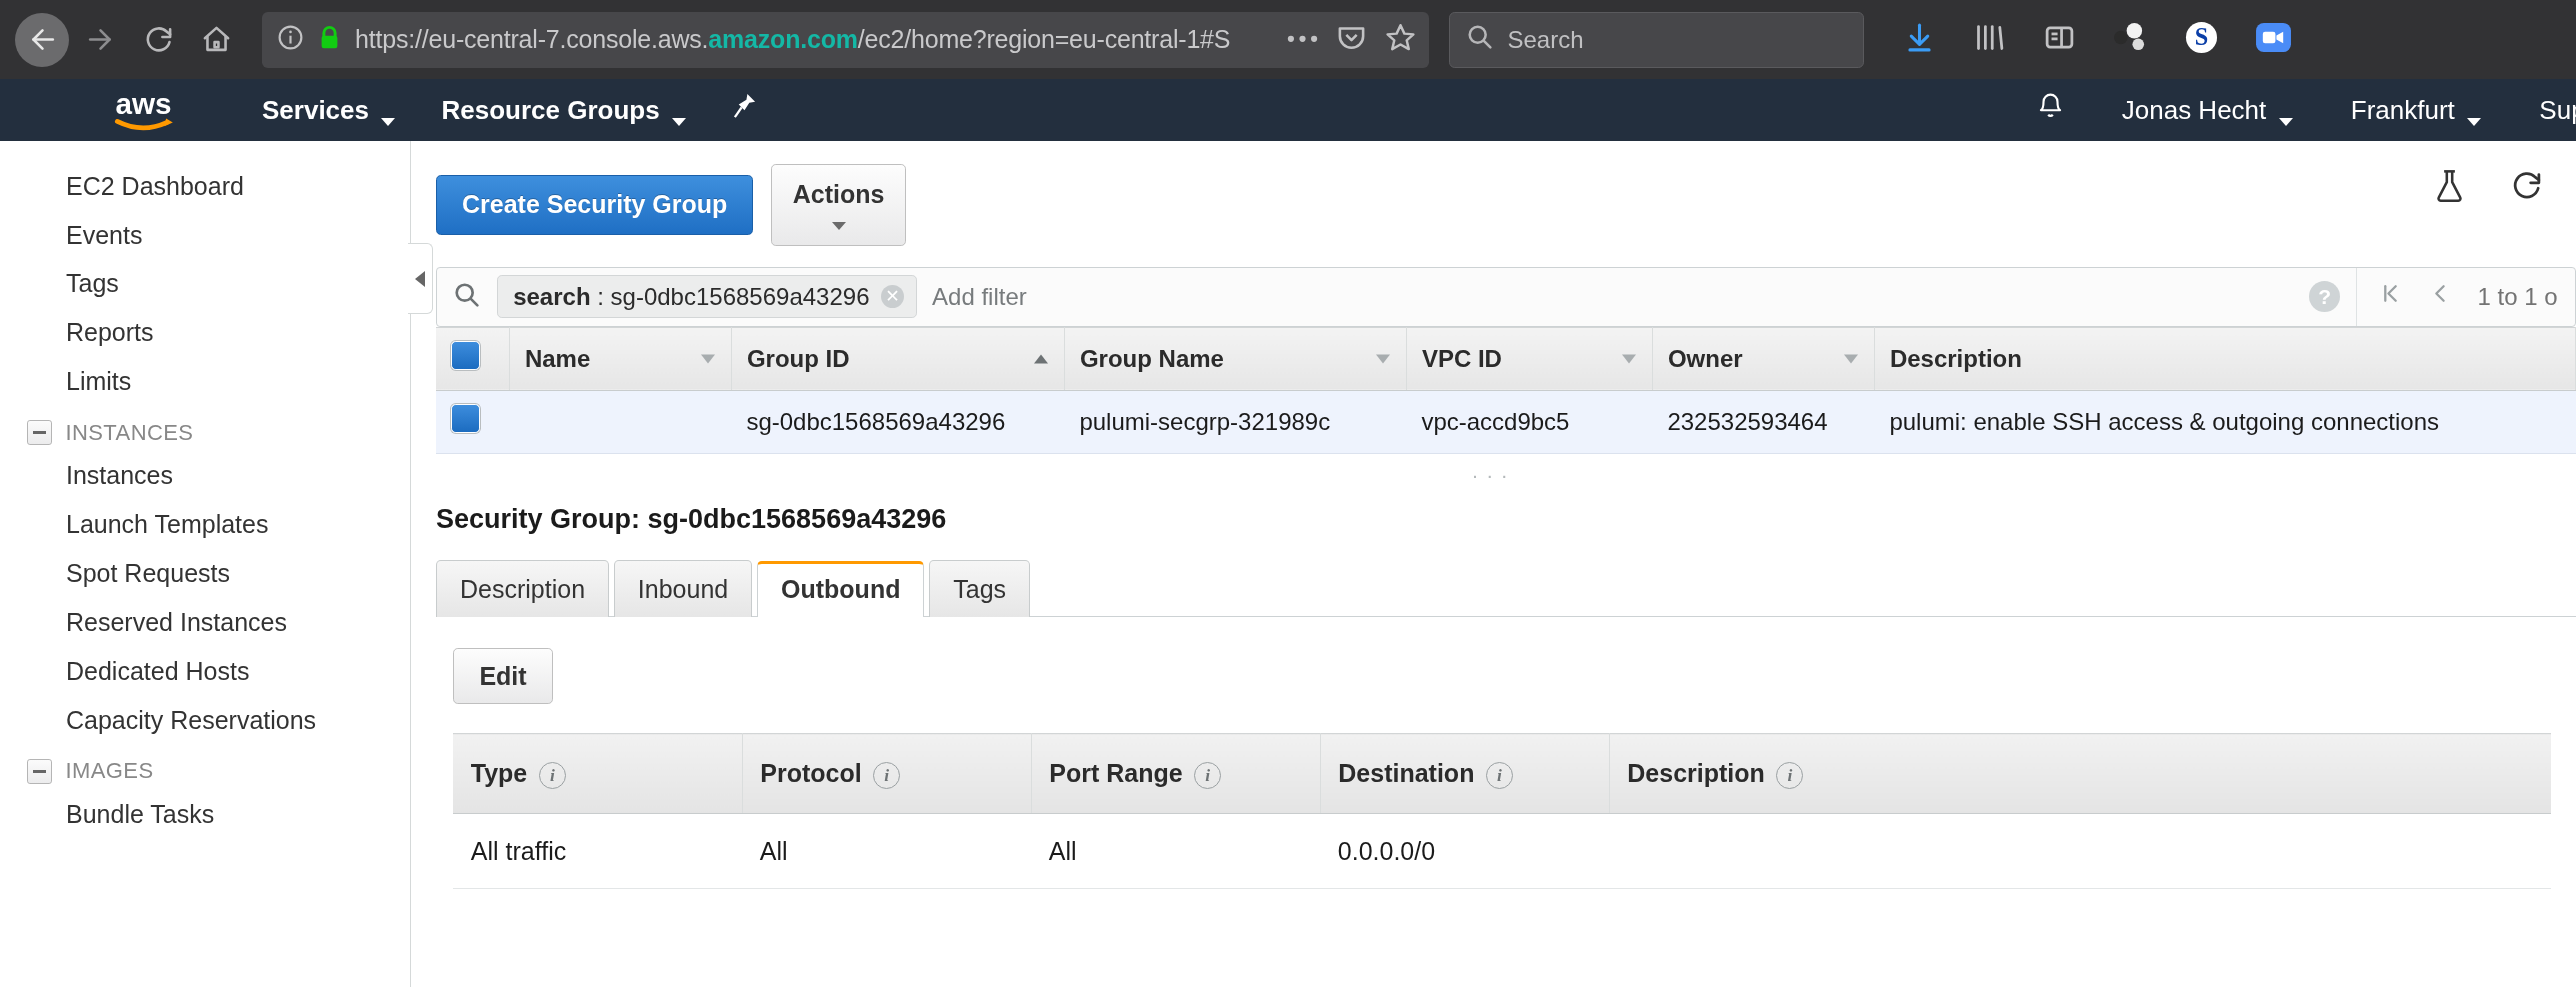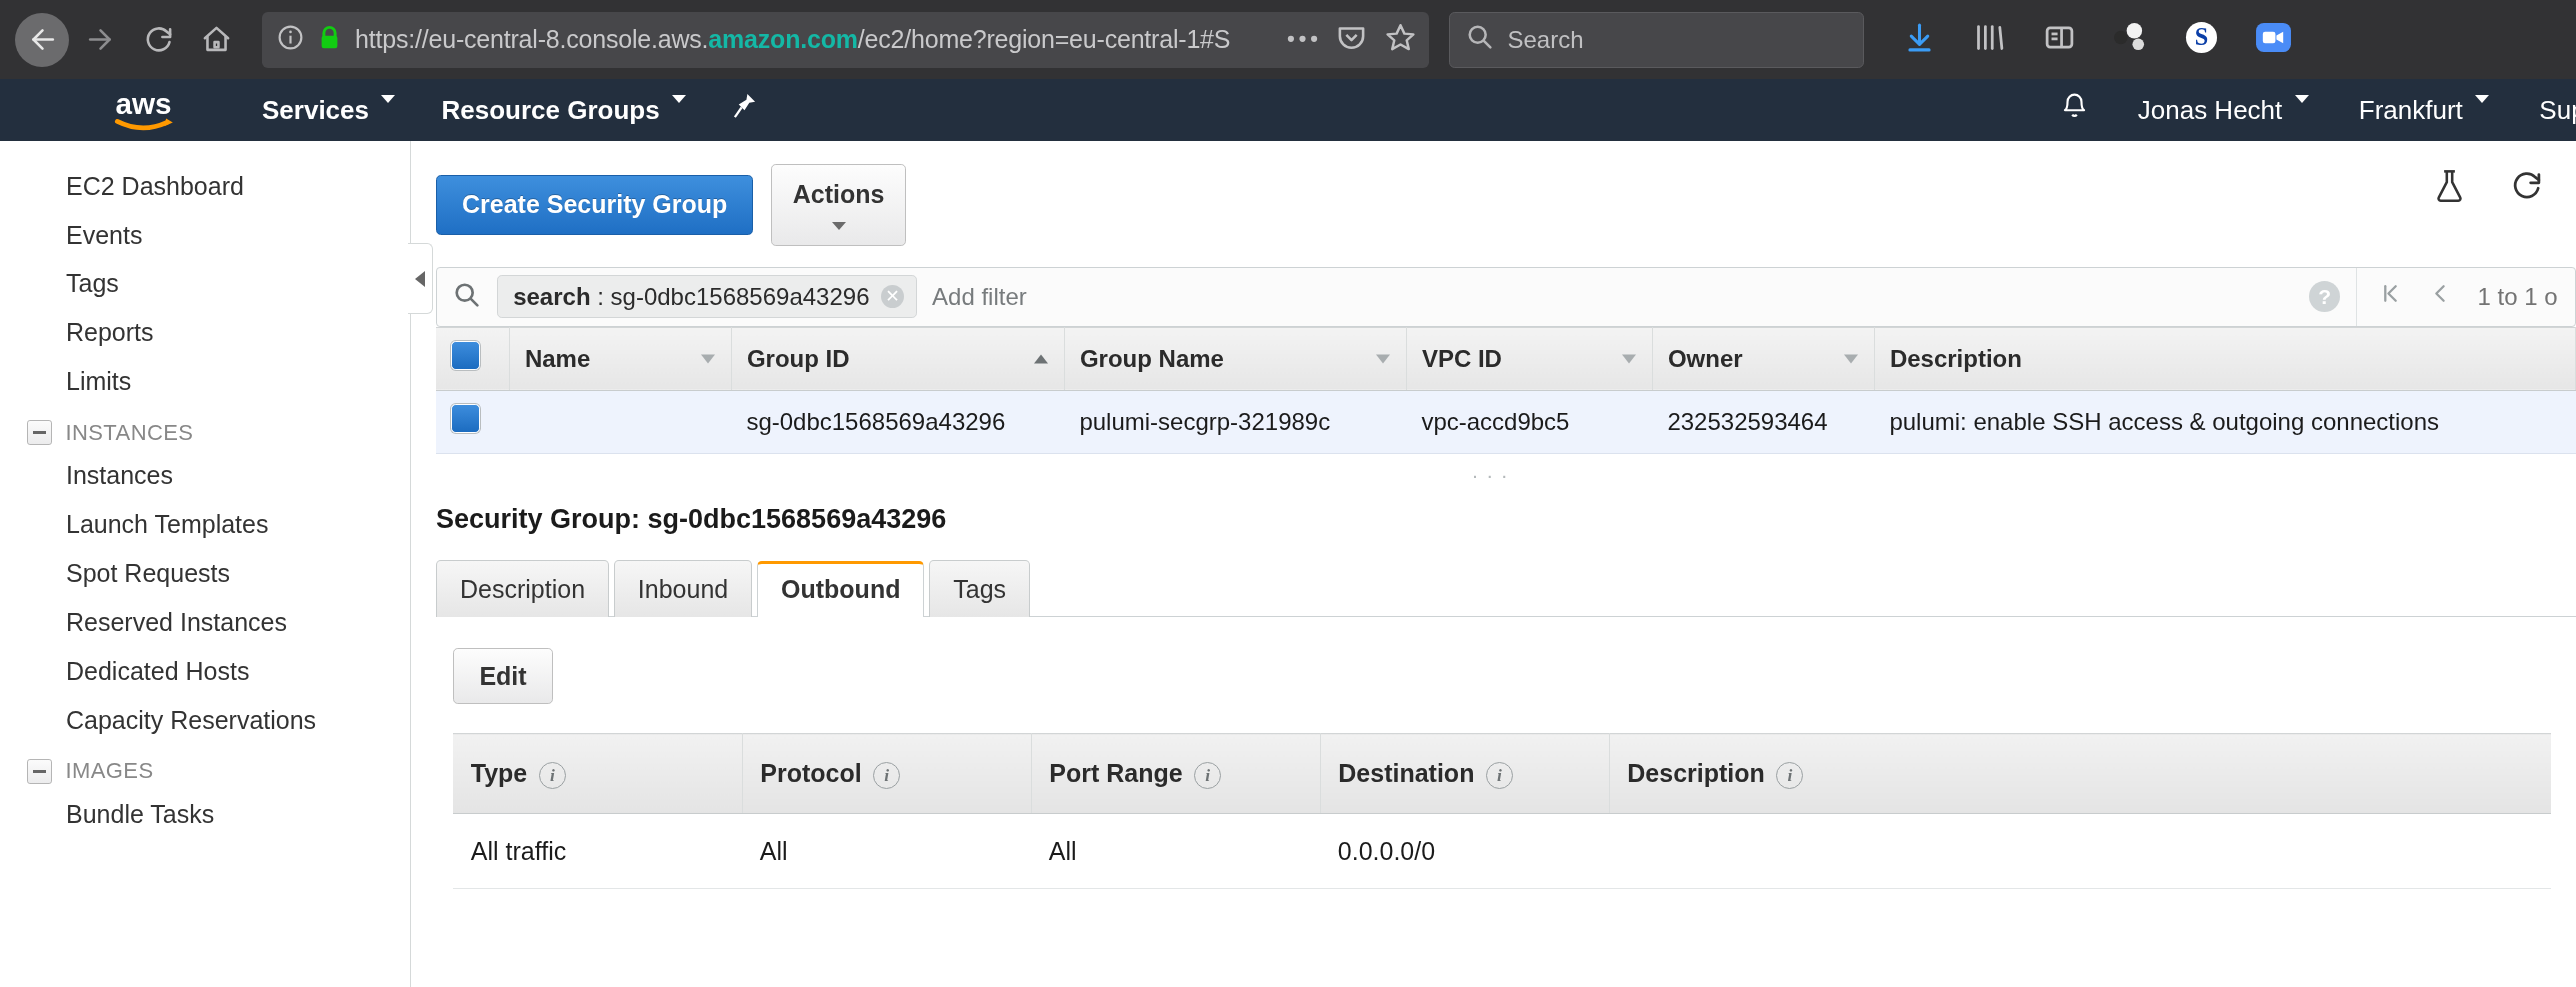--- a/index.html
+++ b/index.html
@@ -76,34 +76,34 @@
     display: flex;
     align-items: center;
     color: #ffffff;
     position: relative;
   }
   #aws-logo { margin-left: 111px; margin-right: 58px; display:flex; align-items:center; }
   .nav-link {
     font-size: 26px;
     font-weight: 700;
     color: #ffffff;
-    display: flex; align-items: flex-start; gap: 12.5px;
+    display: flex; align-items: flex-end; gap: 12.5px;
     margin-right: 46px;
     white-space: nowrap;
   }
   .caret-down {
     width: 0; height: 0;
     border-left: 7.7px solid transparent;
     border-right: 7.7px solid transparent;
     border-top: 8.7px solid #ffffff;
     display: inline-block;
   }
   #aws-nav-right {
     position: absolute; right: 0; top: 0; height: 62px;
-    display: flex; align-items: center; gap: 0;
+    display: flex; align-items: center; gap: 8px;
     padding-right: 0;
   }
   #aws-nav-right .nav-link { margin-right: 0; margin-left: 50px; font-weight: 400; }
 
   
   #page-body { display: flex; height: calc(987px - 79px - 62px); position: relative; }
 
   #sidebar {
     width: 411px;
     flex: 0 0 411px;
@@ -392,21 +392,21 @@
           <line x1="12" y1="10.5" x2="12" y2="17"></line>
           <circle cx="12" cy="7.4" r="1.1" fill="#c2c2c4" stroke="none"></circle>
         </svg>
     </span>
     <span>
       <svg width="27" height="29" viewBox="0 0 24 24">
           <path d="M7 11V8a5 5 0 0 1 10 0v3" fill="none" stroke="#12cc12" stroke-width="2.6"></path>
           <rect x="5" y="10.5" width="14" height="11" rx="2" fill="#12cc12"></rect>
         </svg>
     </span>
-    <div id="url-text"><span>https://eu-central-8.console.aws.</span><b>amazon.com</b><span>/ec2/home?region=eu-central-1#S</span></div>
+    <div id="url-text"><span>https://eu-central-7.console.aws.</span><b>amazon.com</b><span>/ec2/home?region=eu-central-1#S</span></div>
     <div class="urlbar-icons">
       <span>
         <svg width="33" height="11.6" viewBox="0 0 34 12">
             <circle cx="5" cy="6" r="3.2" fill="#c2c2c4"></circle>
             <circle cx="17" cy="6" r="3.2" fill="#c2c2c4"></circle>
             <circle cx="29" cy="6" r="3.2" fill="#c2c2c4"></circle>
           </svg>
       </span>
       <span>
         <svg width="31" height="31" viewBox="0 0 24 24" fill="none" stroke="#c2c2c4" stroke-width="2" stroke-linejoin="round">

